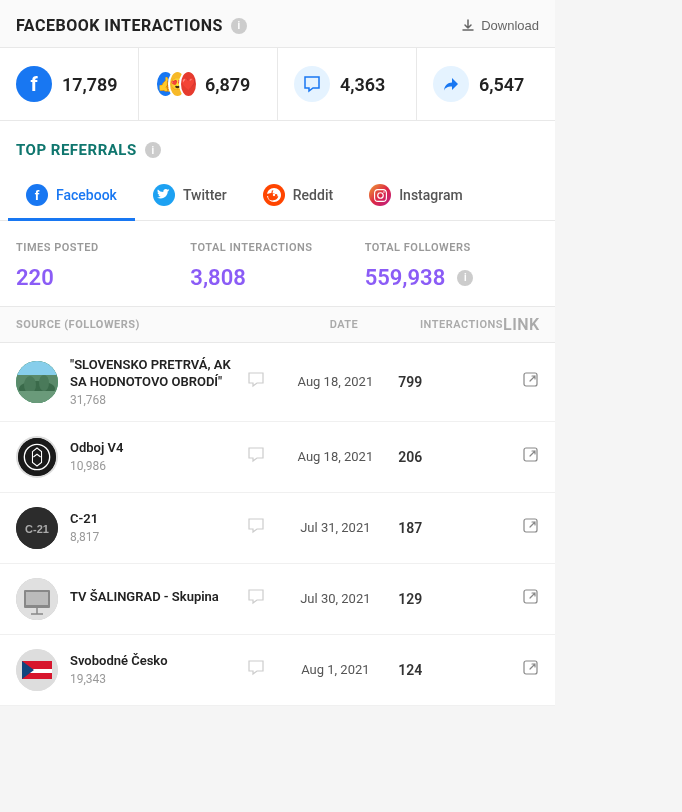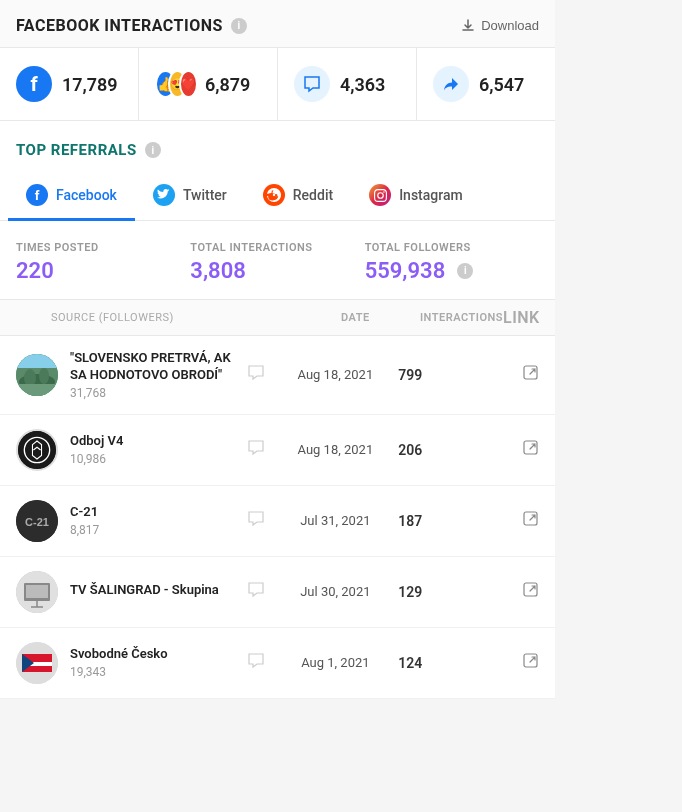--- a/index.html
+++ b/index.html
@@ -209,21 +209,21 @@
     }
     .metric-item {
       flex: 1;
     }
     .metric-label {
       font-size: 11px;
       font-weight: 600;
       color: #999;
       letter-spacing: 0.5px;
       text-transform: uppercase;
-      margin-bottom: 4px;
+      margin-bottom: 11px;
     }
     .metric-value {
       font-size: 22px;
       font-weight: 600;
       color: #8b5cf6;
     }
     .metric-value-row {
       display: flex;
       align-items: center;
       gap: 12px;
@@ -231,21 +231,21 @@
 
     
     .table-header {
       display: flex;
       align-items: center;
       padding: 8px 16px;
       border-top: 1px solid #e8e8e8;
       border-bottom: 1px solid #e8e8e8;
       background: #fafafa;
     }
-    .col-source { flex: 2.2; font-size: 11px; font-weight: 400; color: #aaa; letter-spacing: 0.5px; text-transform: uppercase; margin-left: 35px; }
+    .col-source { flex: 2.2; font-size: 11px; font-weight: 700; color: #aaa; letter-spacing: 0.5px; text-transform: uppercase; }
     .col-date { flex: 1.2; font-size: 11px; font-weight: 600; color: #aaa; letter-spacing: 0.5px; text-transform: uppercase; text-align: center; }
     .col-interactions { flex: 1; font-size: 11px; font-weight: 600; color: #aaa; letter-spacing: 0.5px; text-transform: uppercase; text-align: right; }
     .col-link { width: 36px; font-size: 16px; font-weight: 600; color: #aaa; letter-spacing: 0.5px; text-transform: uppercase; text-align: left; }
 
     
     .table-row {
       display: flex;
       align-items: center;
       padding: 14px 16px;
       border-bottom: 1px solid #f0f0f0;

